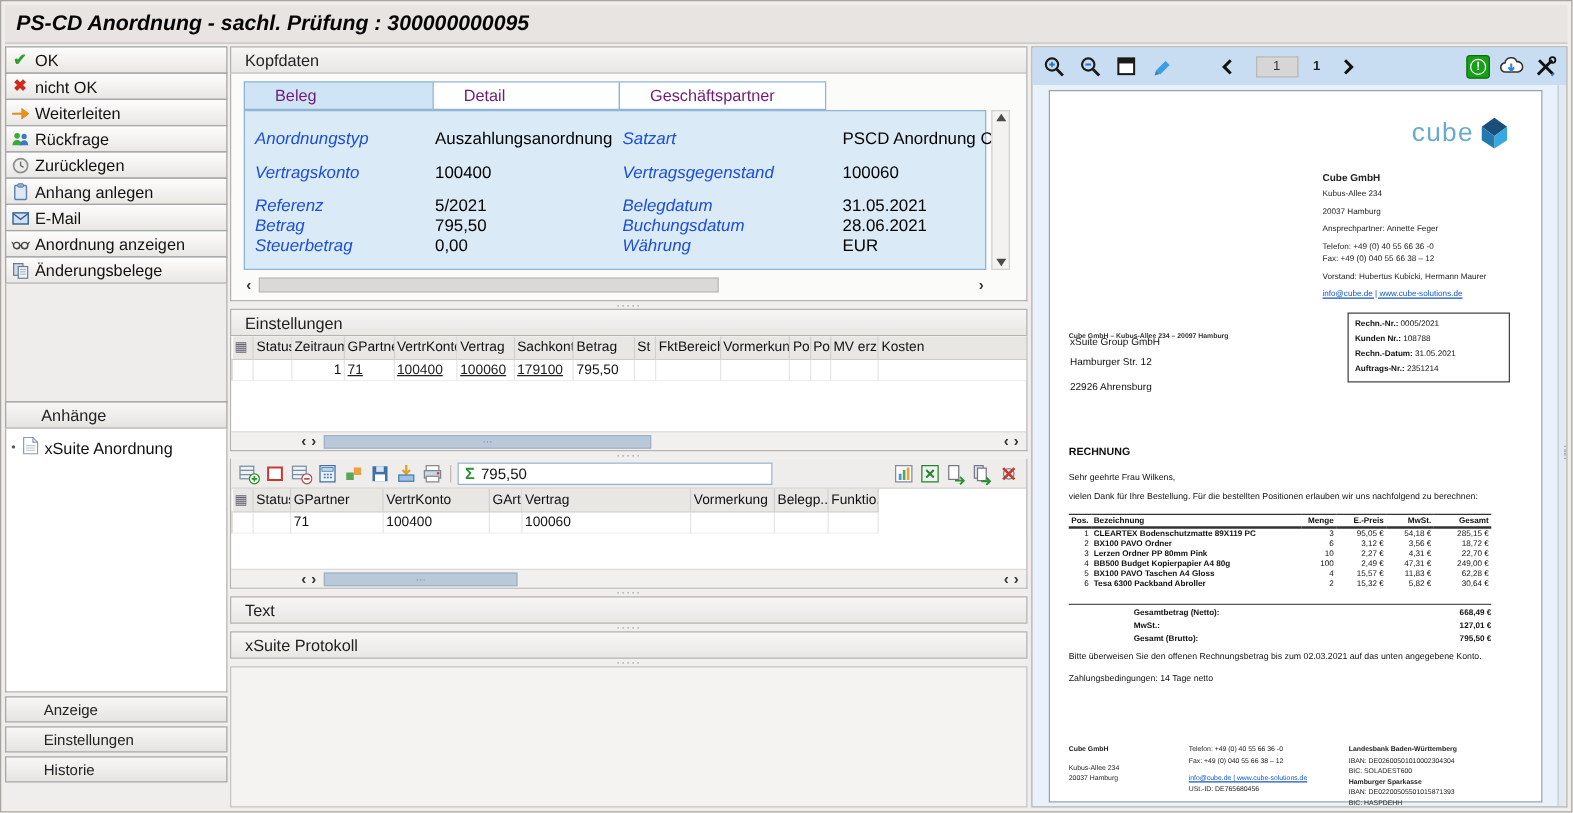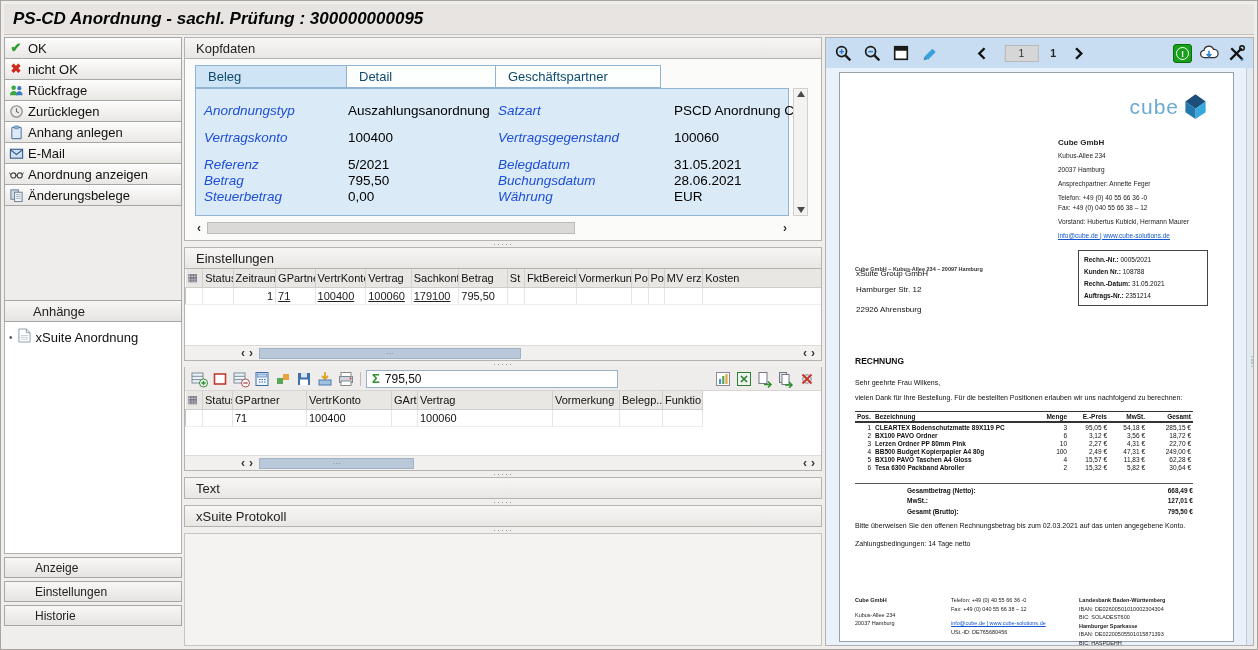--- a/index.html
+++ b/index.html
@@ -27,21 +27,21 @@
   .side-foot{flex:0 0 20px;}
   
   .center{position:absolute;left:183px;top:36px;width:638px;bottom:3px;display:flex;flex-direction:column;background:#f0efee;}
   .sec-header{flex:0 0 22px;display:flex;align-items:center;padding-left:11px;font-size:13px;color:#222;
     background:linear-gradient(#f7f6f5,#e9e7e4);border:1px solid #b5b2af;}
   .split{flex:0 0 6px;display:flex;align-items:center;justify-content:center;}
   .split::after{content:"·····";color:#8a8a8a;font-size:9px;letter-spacing:1px;line-height:6px;}
   
   .kopf-body{flex:0 0 182px;border:1px solid #b5b2af;border-top:none;background:#fbfbfa;position:relative;padding:6px 10px 0 10px;}
   .tabs{display:flex;}
-  .tab{height:23px;line-height:22px;padding:0 12px;font-size:13px;color:#0c4a6e;border:1px solid #8fb4d4;background:#fdfefe;margin-right:-1px;}
+  .tab{height:23px;line-height:22px;padding:0 24px;font-size:13px;color:#701a75;border:1px solid #8fb4d4;background:#fdfefe;margin-right:-1px;}
   .tab.active{background:#cfe4f4;}
   .tab.t0{width:152px;}.tab.t1{width:150px;}.tab.t2{width:166px;}
   .kopf-content{position:absolute;left:10px;right:32px;top:29px;bottom:24px;background:#daeaf7;border:1px solid #8fb4d4;
     display:flex;padding:14px 0 0 8px;font-size:13.5px;}
   .kcol1{width:300px;}.kcol2{flex:1;}
   .kv{display:flex;line-height:16px;}
   .kv.g{margin-bottom:11px;}
   .kv .k{font-style:italic;color:#1d4ed8;}
   .kcol1 .k{width:144px;}.kcol1 .v{width:150px;}
   .kcol2 .k{width:176px;}
@@ -138,20 +138,28 @@
       <span class="ic glyph-check">✔</span>
       <span>OK</span>
     </div>
     <div class="act-btn">
       <span class="ic glyph-x">✖</span>
       <span>nicht OK</span>
     </div>
     <div class="act-btn">
       <span class="ic">
         <svg width="15" height="15" viewBox="0 0 16 16">
+            <path d="M1 8h8V4l6 4.5-6 4.5V9H1z" fill="#f29111" stroke="#c87d0e" stroke-width="0.6"></path>
+          </svg>
+      </span>
+      <span>Weiterleiten</span>
+    </div>
+    <div class="act-btn">
+      <span class="ic">
+        <svg width="15" height="15" viewBox="0 0 16 16">
             <circle cx="5" cy="5" r="2.4" fill="#3aaa3a"></circle>
             <path d="M1 13c0-3 2-4.5 4-4.5s4 1.5 4 4.5z" fill="#3aaa3a"></path>
             <circle cx="11" cy="5.5" r="2.2" fill="#3a78c8"></circle>
             <path d="M7.5 13c0-2.8 1.7-4.2 3.5-4.2s3.5 1.4 3.5 4.2z" fill="#3a78c8"></path>
           </svg>
       </span>
       <span>Rückfrage</span>
     </div>
     <div class="act-btn">
       <span class="ic">

